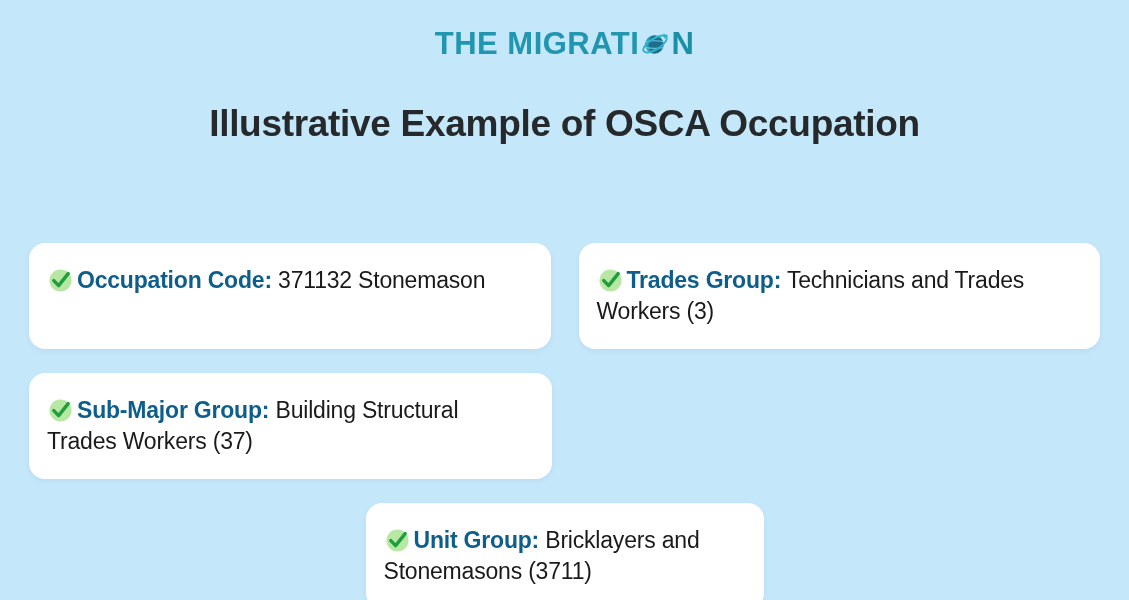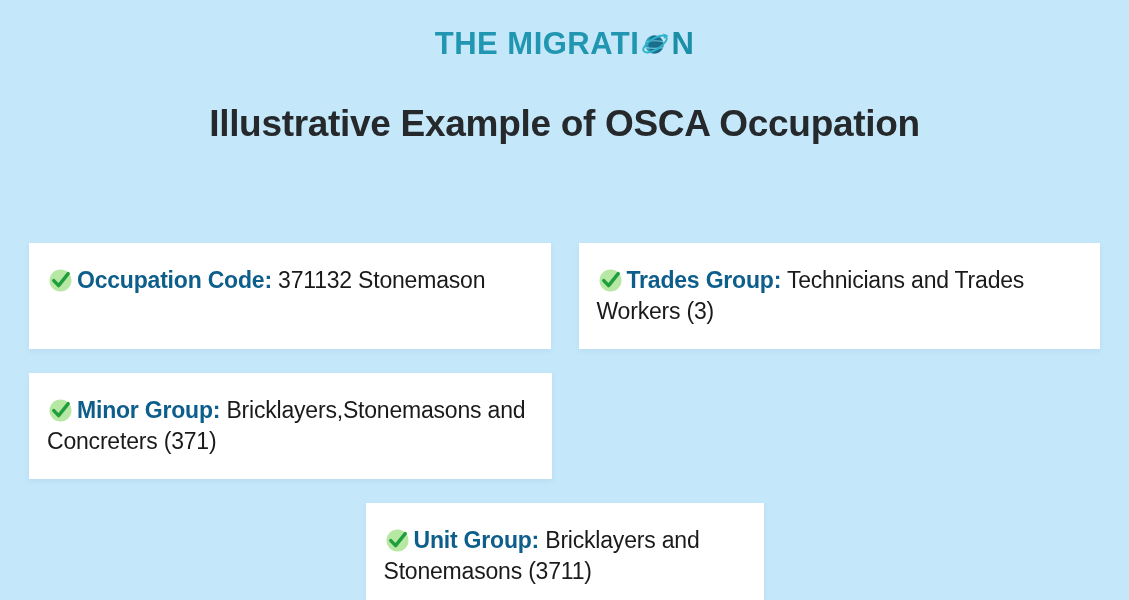--- a/index.html
+++ b/index.html
@@ -86,21 +86,21 @@
     gap: 28px;
     margin-bottom: 24px;
   }
 
   .row-center {
     justify-content: center;
   }
 
   .card {
     background: #ffffff;
-    border-radius: 0;
+    border-radius: 16px;
     padding: 22px 20px 22px 18px;
     box-shadow: 0 2px 5px rgba(80, 130, 170, 0.10);
     display: flex;
     align-items: flex-start;
     gap: 0px;
   }
 
   .card-wide { width: 523px; min-height: 87px; }
   .card-narrow { width: 398px; min-height: 87px; }
 
@@ -181,31 +181,31 @@
               <path d="M6.8 13.6 L11.6 18.6 L21.2 6.6" stroke="#1f9e3e" stroke-width="3.4" fill="none" stroke-linecap="round" stroke-linejoin="round"></path>
             </svg>
           </span><span class="card-label">Trades Group:</span> <span class="card-value">Technicians and Trades Workers (3)</span>
         </div>
       </div>
 
     </div>
 
     <div class="row">
 
-
       <div class="card card-wide">
         <div class="card-body">
           <span class="check-icon">
             <svg width="27" height="27" viewBox="0 0 27 27" xmlns="http://www.w3.org/2000/svg">
               <circle cx="13.5" cy="13.5" r="11" fill="#b6e7a3"></circle>
               <path d="M6.8 13.6 L11.6 18.6 L21.2 6.6" stroke="#1f9e3e" stroke-width="3.4" fill="none" stroke-linecap="round" stroke-linejoin="round"></path>
             </svg>
-          </span><span class="card-label">Minor Group:</span> <span class="card-value">Bricklayers,Stonemasons and Concreters (371)</span>
-        </div>
-      </div>
+          </span><span class="card-label">Sub-Major Group:</span> <span class="card-value">Building Structural Trades Workers (37)</span>
+        </div>
+      </div>
+
 
     </div>
 
     <div class="row row-center">
 
       <div class="card card-narrow card-bottom">
         <div class="card-body">
           <span class="check-icon">
             <svg width="27" height="27" viewBox="0 0 27 27" xmlns="http://www.w3.org/2000/svg">
               <circle cx="13.5" cy="13.5" r="11" fill="#b6e7a3"></circle>

